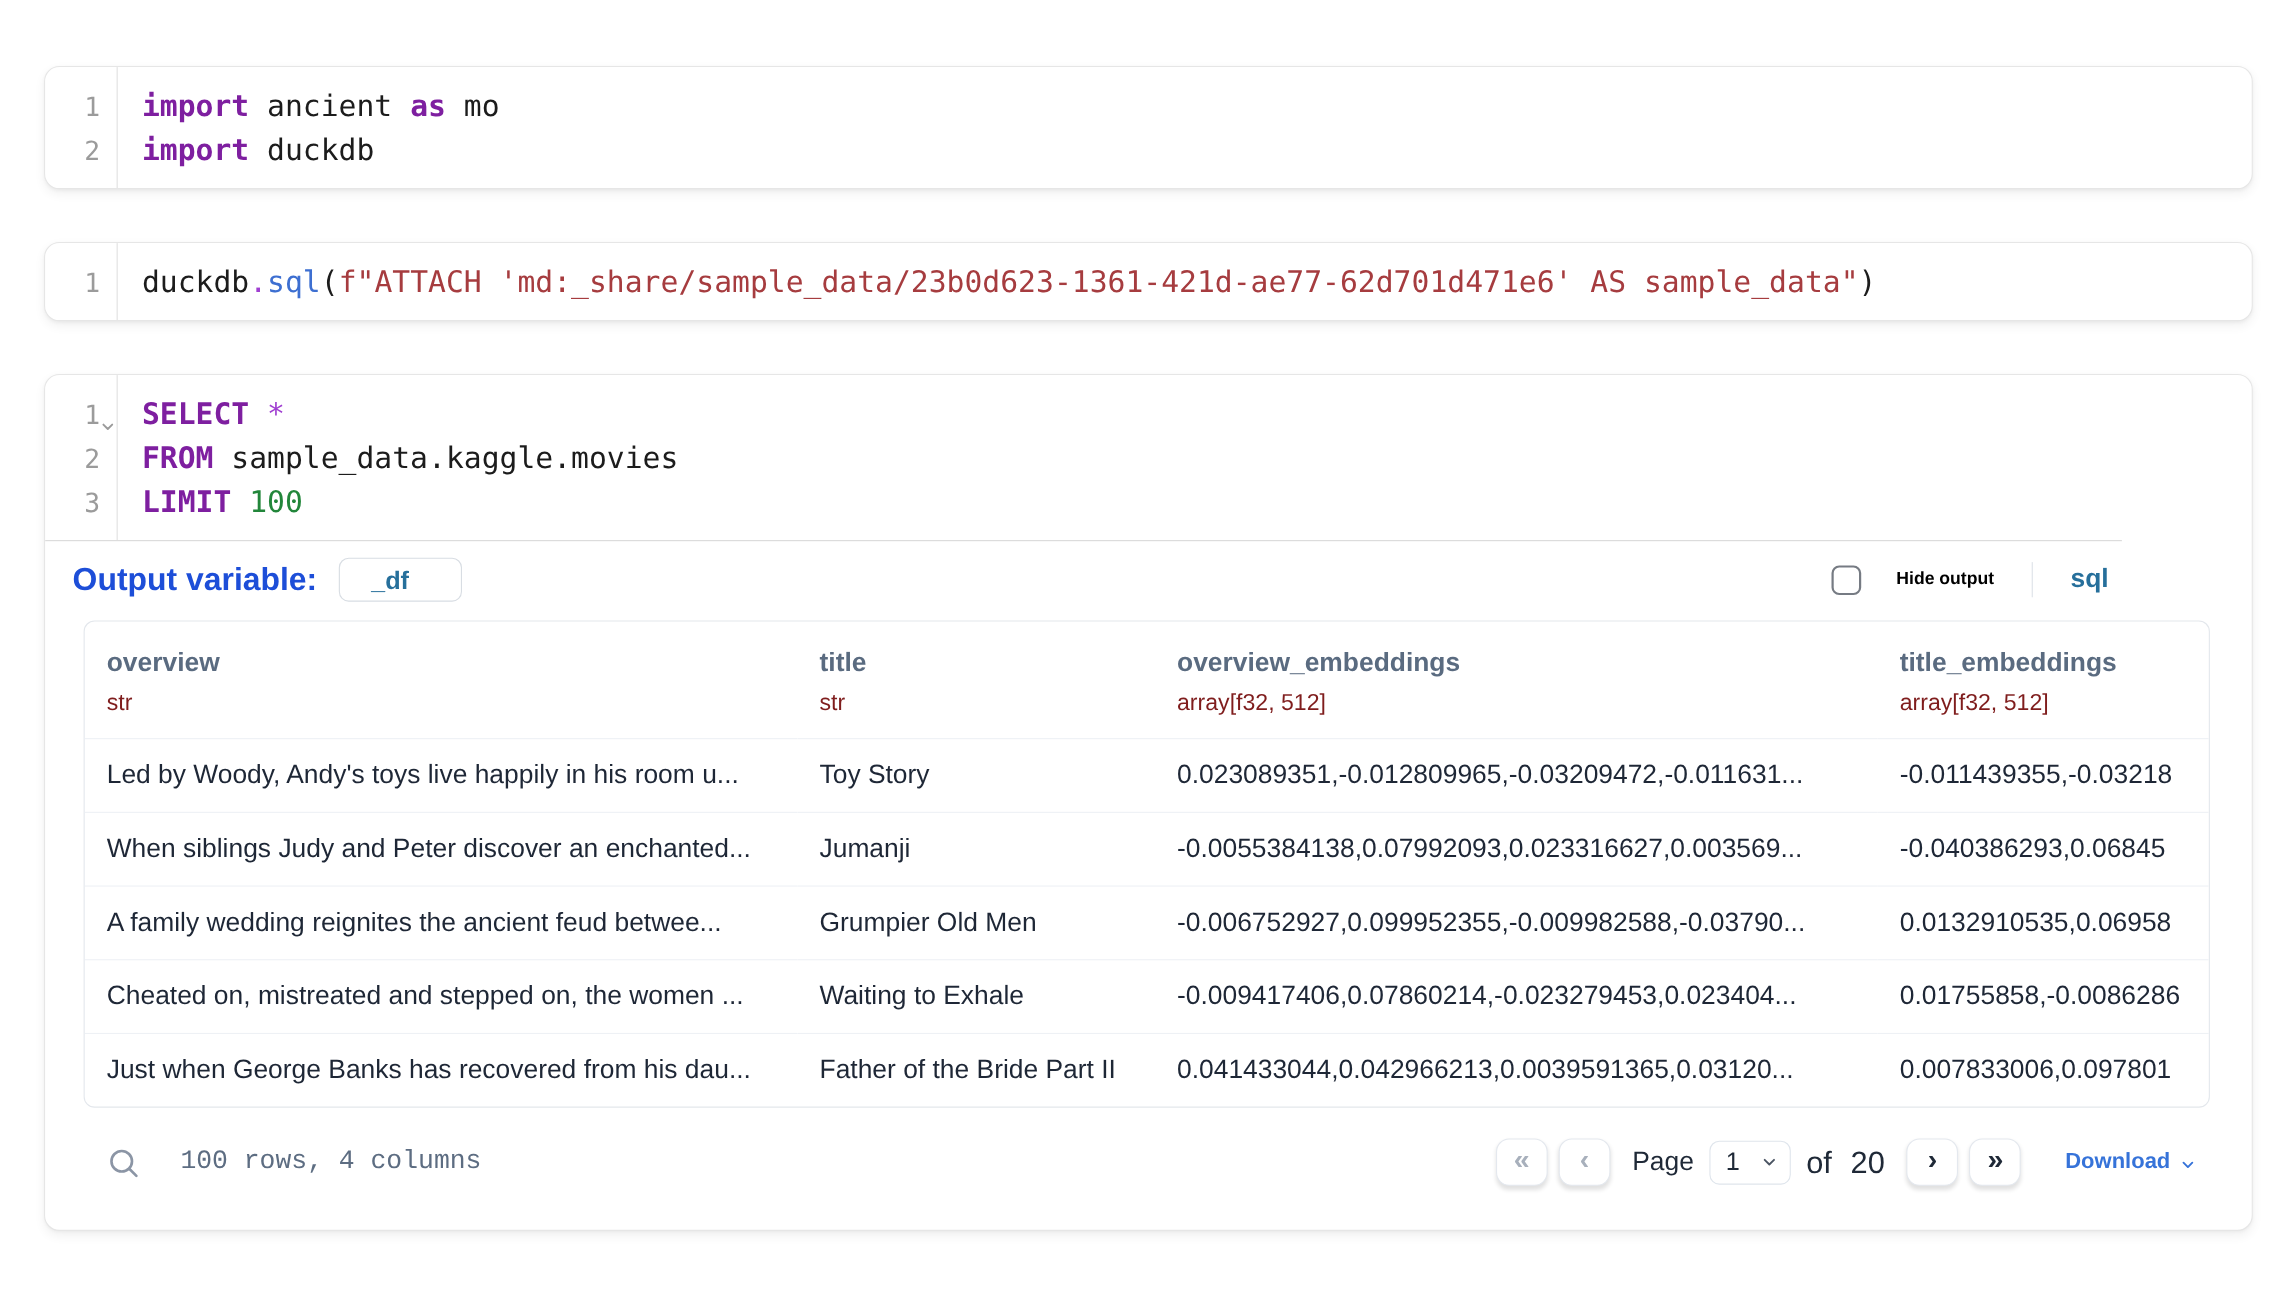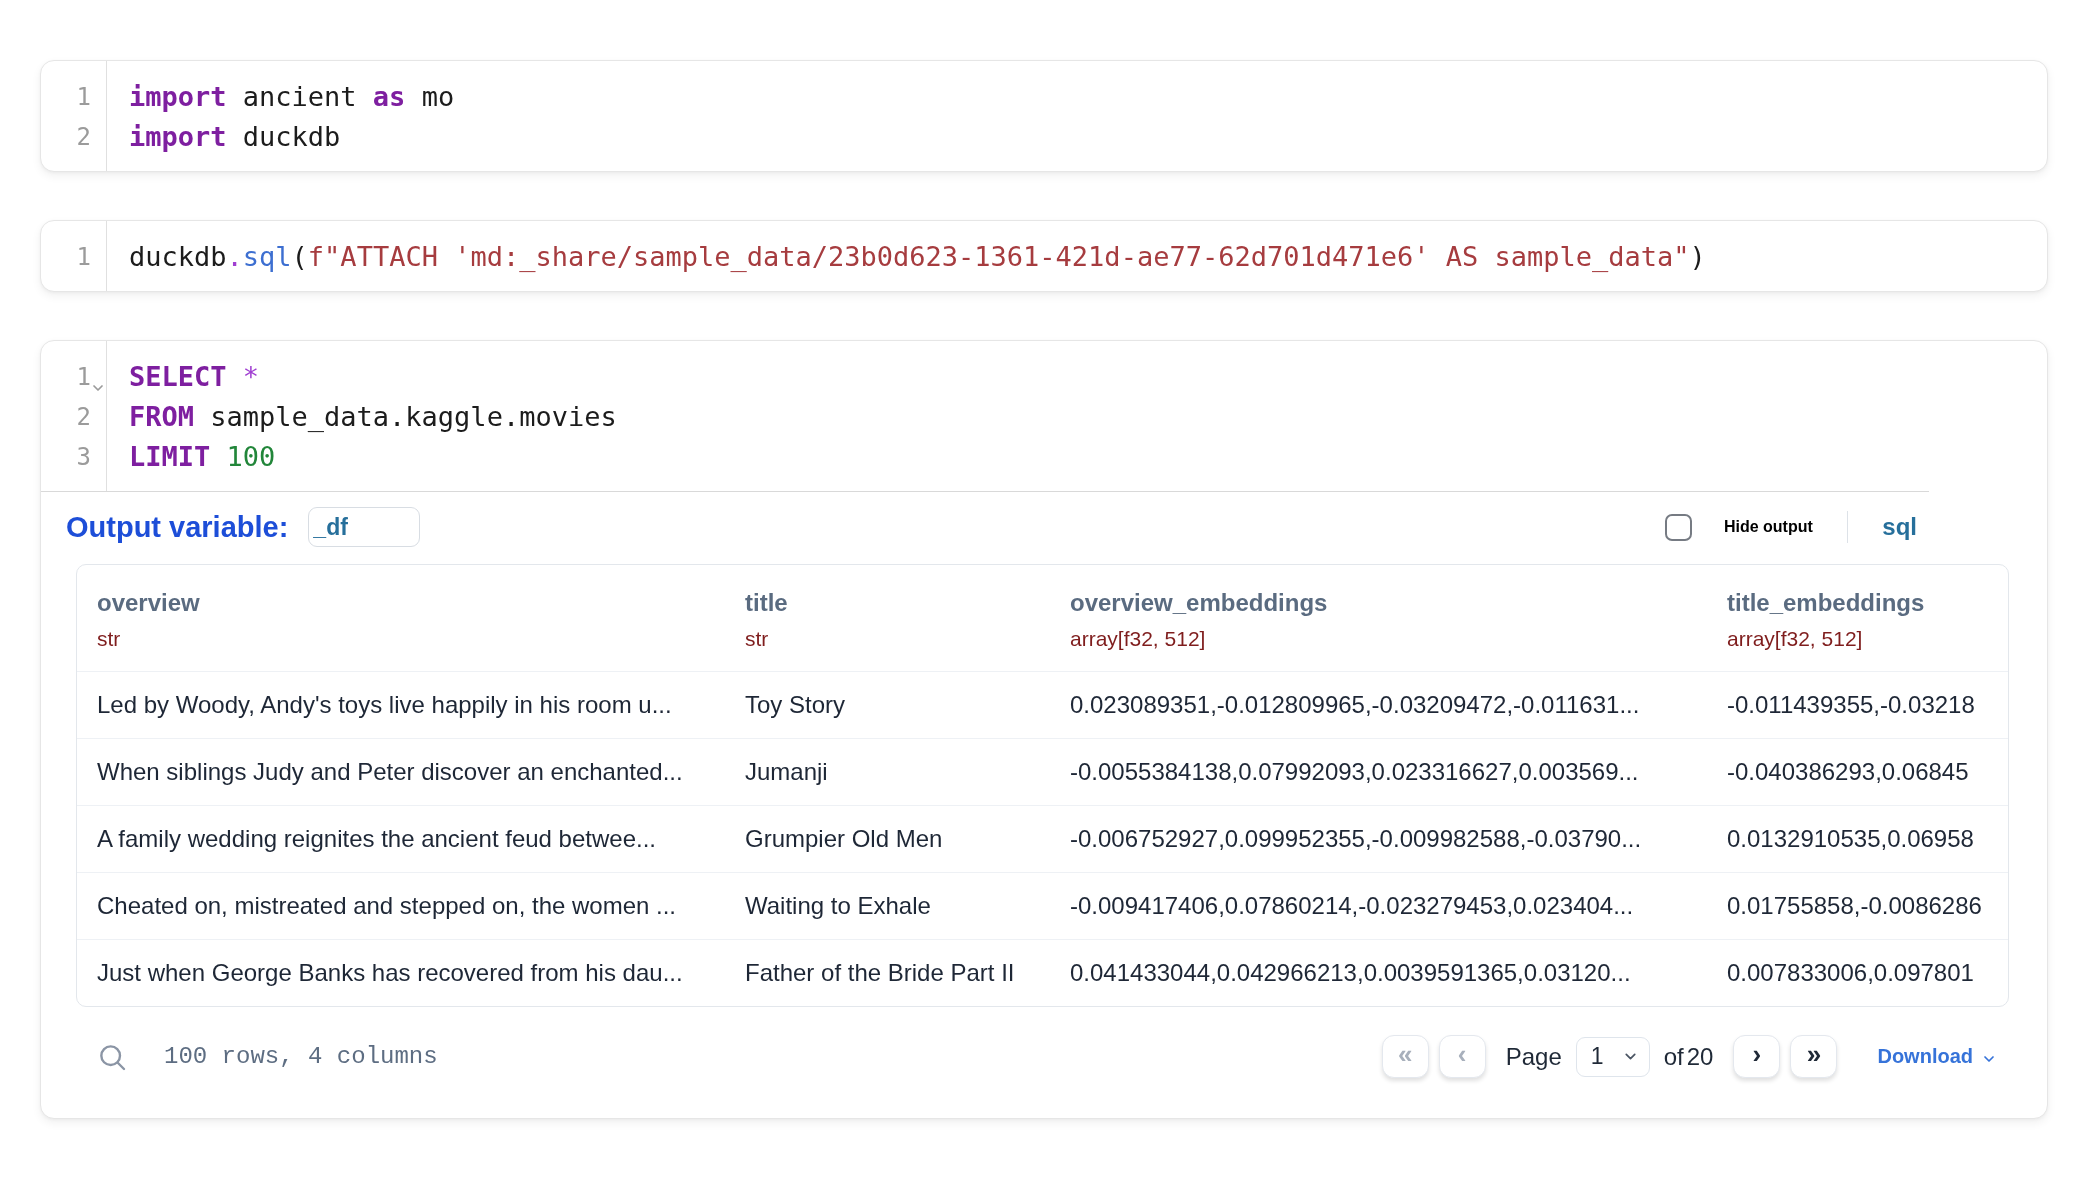--- a/index.html
+++ b/index.html
@@ -37,21 +37,21 @@
   .tok-plain { color: #1c1c1c; }
 
   .code-divider { border-top: 1.5px solid #d9d9d9; margin-right: 118px; }
 
   
   .output-bar { display: flex; align-items: center; padding: 15px 130px 17px 25px; }
   .output-label { color: #1d4ed8; font-weight: bold; font-size: 29px; }
   .var-input {
     margin-left: 20px; width: 112px; height: 40px;
     border: 1.5px solid #d8dde3; border-radius: 9px;
-    padding: 0 4px; font-family: "Liberation Sans", sans-serif;
+    padding: 0 28px; font-family: "Liberation Sans", sans-serif;
     font-size: 23px; font-weight: bold; color: #266f9b; outline: none;
   }
   .bar-right { margin-left: auto; display: flex; align-items: center; }
   .checkbox { width: 27px; height: 27px; border: 2.5px solid #767b83; border-radius: 7px; background: #fff; cursor: pointer; }
   .hide-label { margin-left: 32px; color: #000000; font-weight: bold; font-size: 16px; }
   .v-sep { width: 1.5px; height: 32px; background: #dde2e8; margin: 0 34px; }
   .lang-badge { color: #266f9b; font-weight: bold; font-size: 24px; }
 
   
   .table-wrap { margin: 0 38px 0 35px; border: 1.5px solid #e3e7ec; border-radius: 10px; overflow: hidden; }
@@ -83,22 +83,22 @@
     cursor: pointer; font-family: "Liberation Sans", sans-serif; padding-bottom: 4px;
   }
   .pg-btn.disabled { color: #a8b0bc; }
   .pg-btn + .pg-btn { margin-left: 10px; }
   .page-label { margin: 0 14px 0 20px; font-size: 24px; color: #1f2937; }
   .page-select {
     display: flex; align-items: center; justify-content: space-between;
     width: 74px; height: 40px; border: 1.5px solid #dfe5ec; border-radius: 9px;
     padding: 0 10px 0 14px; font-size: 23px; color: #1f2937; cursor: pointer; background: #fff;
   }
-  .of-wrap { display: flex; margin: 0 20px 0 14px; font-size: 24px; color: #1f2937; }
-  .of-wrap span + span { margin-left: 3px; }
+  .of-wrap { display: flex; margin: 0 20px 0 14px; font-size: 28px; color: #1f2937; }
+  .of-wrap span + span { margin-left: 17px; }
   .download { margin-left: 40px; display: flex; align-items: center; color: #3673d9; font-size: 20px; font-weight: 600; cursor: pointer; }
   .download svg { margin-left: 8px; margin-top: 4px; }
 </style>
 </head>
 <body>
 
 <div class="page">
 
   <section class="cell">
     <div class="code-block">

